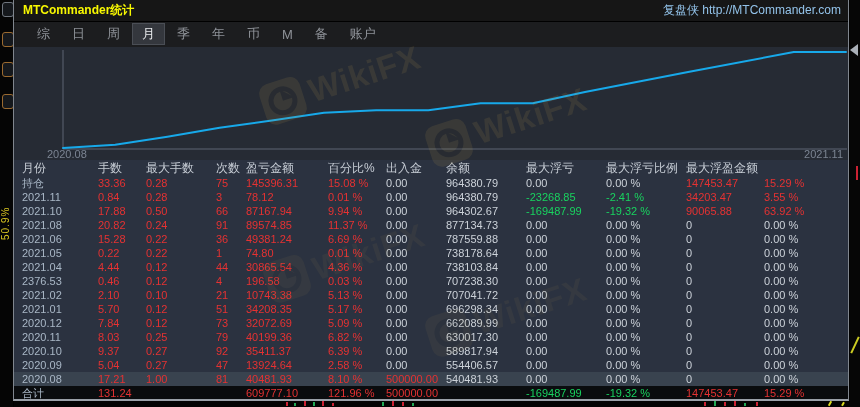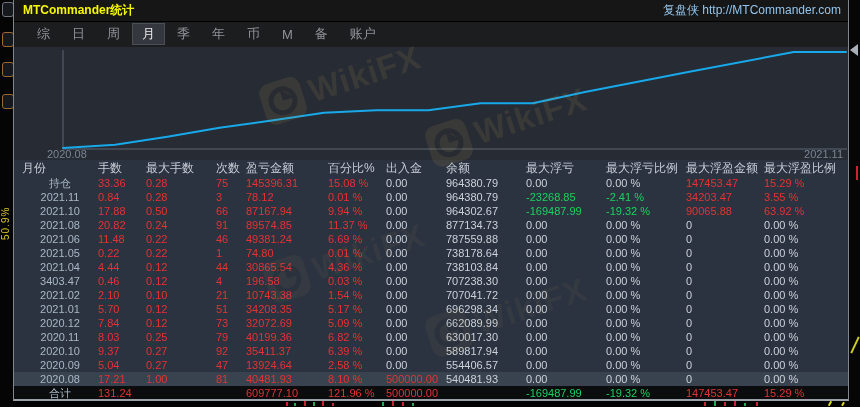--- a/index.html
+++ b/index.html
@@ -51,21 +51,21 @@
   .wm.table-wm { opacity:0.07; }
 
   
   .table { position:absolute; left:0; top:160px; width:834px; height:241px; background:#2b3240; }
   .tr, .thead { display:grid; padding-left:8px;
         grid-template-columns:76px 48px 70px 30px 82px 58px 60px 80px 80px 80px 78px 1fr; }
   .thead { height:16px; line-height:16px; }
   .tr { height:14px; line-height:14px; }
   .th { color:#c6ccd4; font-size:12px; white-space:nowrap; overflow:hidden; }
   .td { font-size:11px; white-space:nowrap; overflow:hidden; }
-  .td.m { color:#a9b7c6;text-align:center; }
+  .td.m { color:#a9b7c6; }
   .td.r { color:#e53232; }
   .td.g { color:#19d25f; }
   .td.w { color:#ccd2d9; }
   .tr.hl { background:#39434f; }
   .tr.total { background:#0a0c0e; height:31px; line-height:15px; }
 </style>
 </head>
 <body>
 
 <div class="screen">
@@ -142,21 +142,20 @@
           <span class="th">手数</span>
           <span class="th">最大手数</span>
           <span class="th">次数</span>
           <span class="th">盈亏金额</span>
           <span class="th">百分比%</span>
           <span class="th">出入金</span>
           <span class="th">余额</span>
           <span class="th">最大浮亏</span>
           <span class="th">最大浮亏比例</span>
           <span class="th">最大浮盈金额</span>
-          <span class="th">最大浮盈比例</span>
         </div>
       <div id="table-body">
           <div class="tr">
             <span class="td m">持仓</span>
             <span class="td r">33.36</span>
             <span class="td r">0.28</span>
             <span class="td r">75</span>
             <span class="td r">145396.31</span>
             <span class="td r">15.08 %</span>
             <span class="td w">0.00</span>
@@ -203,23 +202,23 @@
             <span class="td r">11.37 %</span>
             <span class="td w">0.00</span>
             <span class="td w">877134.73</span>
             <span class="td w">0.00</span>
             <span class="td w">0.00 %</span>
             <span class="td w">0</span>
             <span class="td w">0.00 %</span>
           </div>
           <div class="tr">
             <span class="td m">2021.06</span>
-            <span class="td r">11.48</span>
+            <span class="td r">15.28</span>
             <span class="td r">0.22</span>
-            <span class="td r">46</span>
+            <span class="td r">36</span>
             <span class="td r">49381.24</span>
             <span class="td r">6.69 %</span>
             <span class="td w">0.00</span>
             <span class="td w">787559.88</span>
             <span class="td w">0.00</span>
             <span class="td w">0.00 %</span>
             <span class="td w">0</span>
             <span class="td w">0.00 %</span>
           </div>
           <div class="tr">
@@ -244,40 +243,40 @@
             <span class="td r">30865.54</span>
             <span class="td r">4.36 %</span>
             <span class="td w">0.00</span>
             <span class="td w">738103.84</span>
             <span class="td w">0.00</span>
             <span class="td w">0.00 %</span>
             <span class="td w">0</span>
             <span class="td w">0.00 %</span>
           </div>
           <div class="tr">
-            <span class="td m">3403.47</span>
+            <span class="td m">2376.53</span>
             <span class="td r">0.46</span>
             <span class="td r">0.12</span>
             <span class="td r">4</span>
             <span class="td r">196.58</span>
             <span class="td r">0.03 %</span>
             <span class="td w">0.00</span>
             <span class="td w">707238.30</span>
             <span class="td w">0.00</span>
             <span class="td w">0.00 %</span>
             <span class="td w">0</span>
             <span class="td w">0.00 %</span>
           </div>
           <div class="tr">
             <span class="td m">2021.02</span>
             <span class="td r">2.10</span>
             <span class="td r">0.10</span>
             <span class="td r">21</span>
             <span class="td r">10743.38</span>
-            <span class="td r">1.54 %</span>
+            <span class="td r">5.13 %</span>
             <span class="td w">0.00</span>
             <span class="td w">707041.72</span>
             <span class="td w">0.00</span>
             <span class="td w">0.00 %</span>
             <span class="td w">0</span>
             <span class="td w">0.00 %</span>
           </div>
           <div class="tr">
             <span class="td m">2021.01</span>
             <span class="td r">5.70</span>

